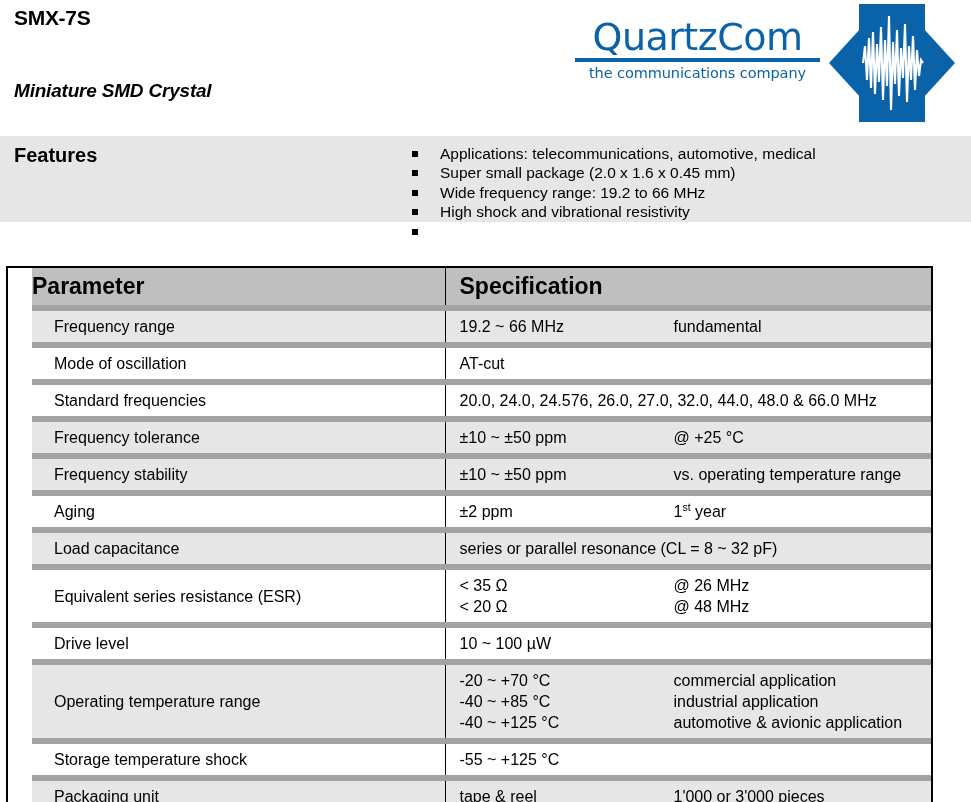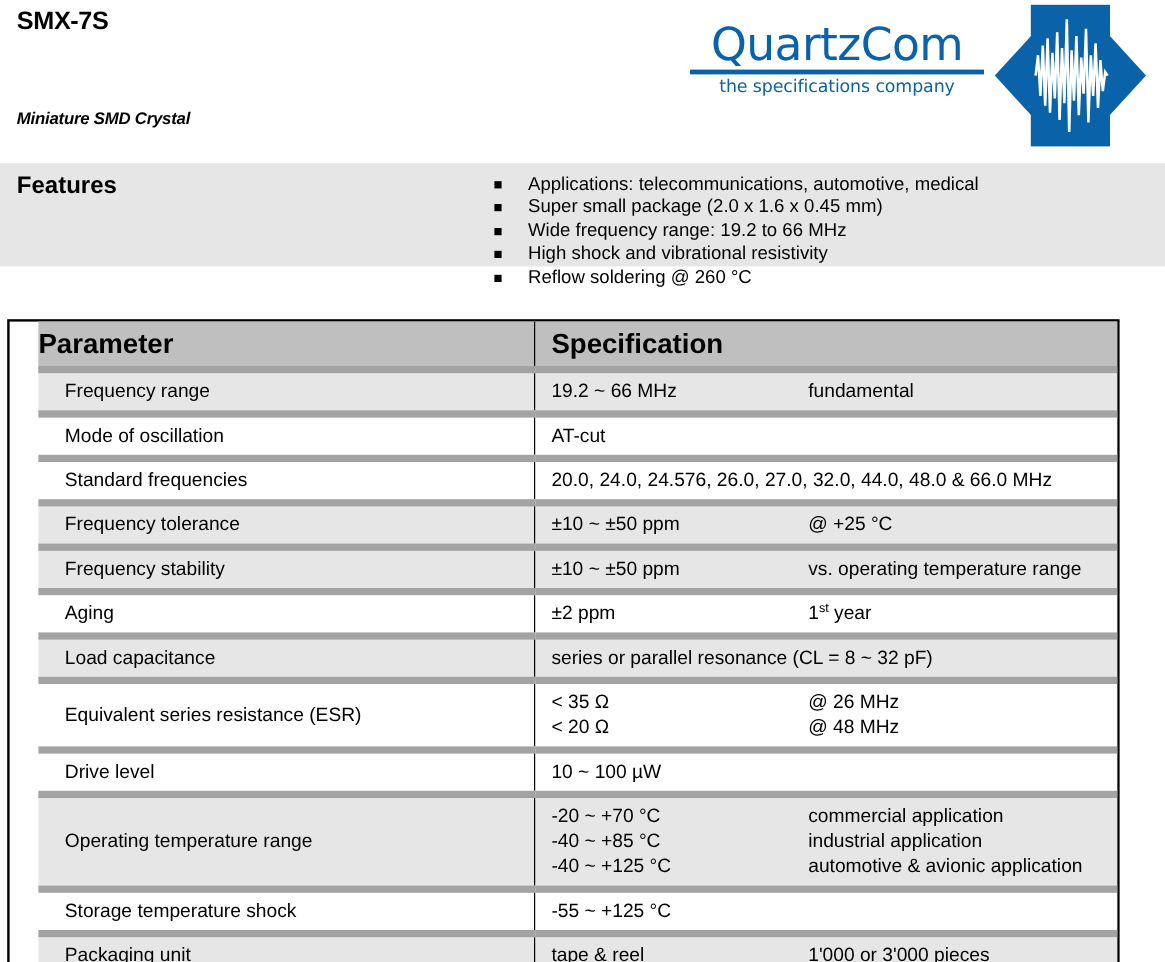--- a/index.html
+++ b/index.html
@@ -23,22 +23,22 @@
   }
   .product-title {
     position: absolute;
     left: 14px; top: 6px;
     font-size: 21px;
     font-weight: bold;
     letter-spacing: -0.3px;
   }
   .product-subtitle {
     position: absolute;
-    left: 14px; top: 90px;
-    font-size: 14px;
+    left: 14px; top: 80px;
+    font-size: 19px;
     font-weight: bold;
     font-style: italic;
     letter-spacing: -0.2px;
   }
 
   
   .logo {
     position: absolute;
     right: 16px; top: 2px;
     height: 122px;
@@ -174,42 +174,42 @@
 <div class="header">
 
   <div class="product-title">SMX-7S</div>
 
   <div class="product-subtitle">Miniature SMD Crystal</div>
 
   <div class="logo">
     <div class="logo-wordmark">
       <div class="logo-name">QuartzCom</div>
       <div class="logo-rule"></div>
-      <div class="logo-tagline">the specifications company</div>
+      <div class="logo-tagline">the communications company</div>
     </div>
 
     <svg class="logo-mark" viewBox="0 0 126 122">
       <polygon points="0,61 32,26 32,96" fill="#0a62a8"></polygon>
       <polygon points="126,61 94,26 94,96" fill="#0a62a8"></polygon>
       <rect x="30" y="2" width="66" height="118" fill="#0a62a8"></rect>
       <polyline fill="none" stroke="#ffffff" stroke-width="2.1" points="34,61 36,44 38,78 40,36 42,86 44,30 46,92 48,42 50,80 52,25
                 54,98 56,38 58,84 60,14 62,108 64,40 66,82 68,28 70,94 72,46
                 74,76 76,22 78,100 80,44 82,78 84,34 86,88 88,48 90,74 92,58 94,61"></polyline>
     </svg>
   </div>
 </div>
 
 <div class="features">
   <div class="features-label">Features</div>
   <ul class="features-list" id="features-list">
       <li><span class="bullet"></span><span>Applications: telecommunications, automotive, medical</span></li>
       <li><span class="bullet"></span><span>Super small package (2.0 x 1.6 x 0.45 mm)</span></li>
       <li><span class="bullet"></span><span>Wide frequency range: 19.2 to 66 MHz</span></li>
       <li><span class="bullet"></span><span>High shock and vibrational resistivity</span></li>
-      <li><span class="bullet"></span><span>Reflow soldering @ 260 °C</span></li>
+      <li><span class="bullet"></span></li>
     </ul>
 </div>
 
 <div class="spec-table-wrap">
   <table class="spec">
     <tbody id="spec-body">
       <tr class="hdr-row">
         <th class="col-param">Parameter</th>
         <th class="col-spec">Specification</th>
       </tr>

